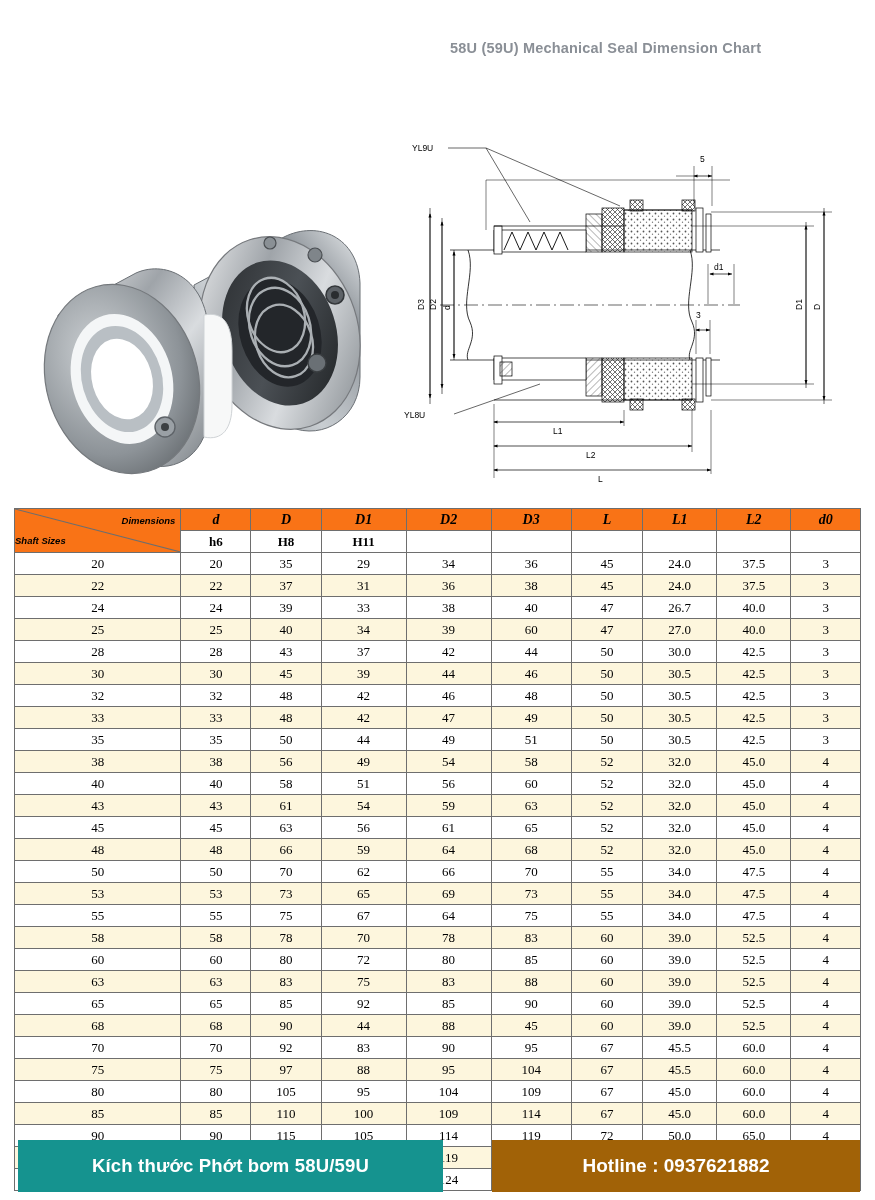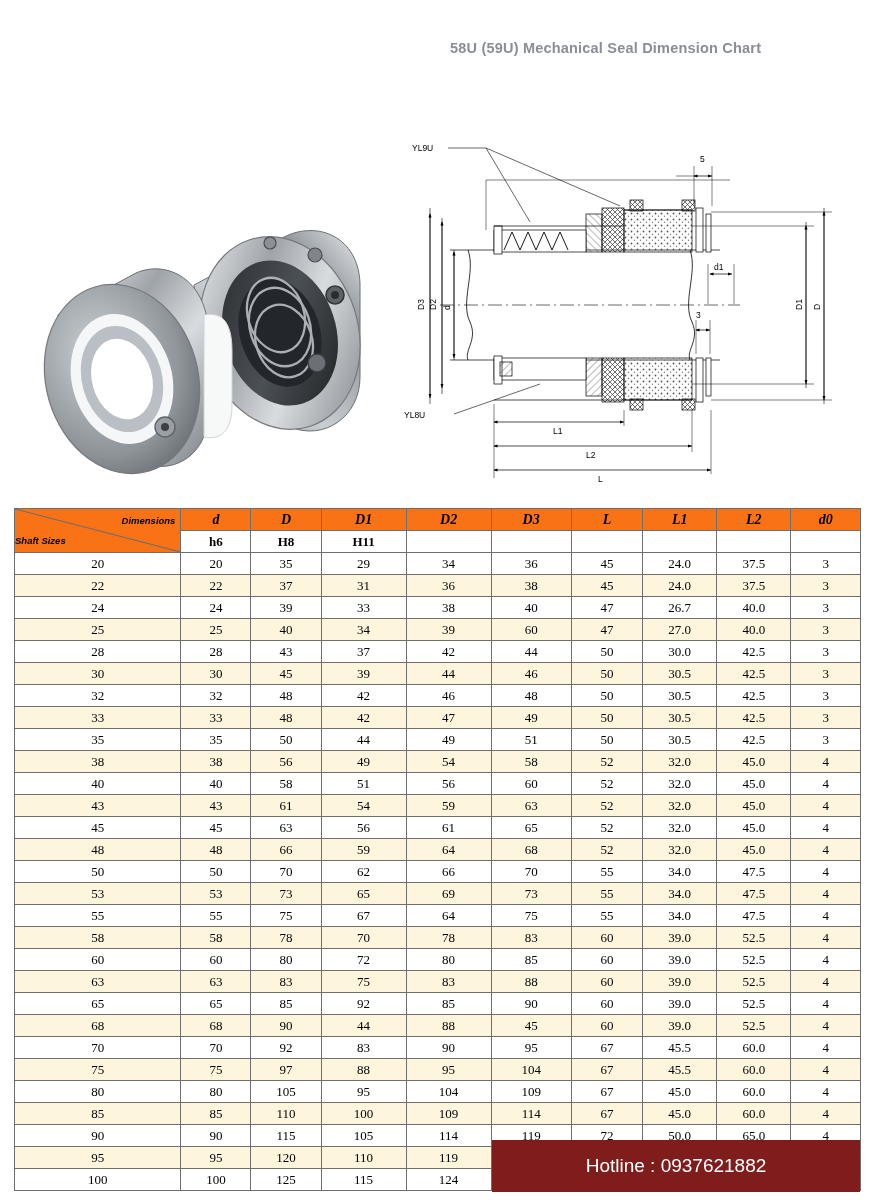--- a/index.html
+++ b/index.html
@@ -150,24 +150,24 @@
     align-items: center;
     justify-content: center;
     letter-spacing: 0.2px;
   }
   .footer-right {
     position: absolute;
     left: 492px;
     top: 6px;
     width: 368px;
     height: 52px;
-    background: #7f1d1d;
+    background: #a16207;
     color: #ffffff;
     font-size: 19px;
-    font-weight: normal;
+    font-weight: bold;
     display: flex;
     align-items: center;
     justify-content: center;
   }
   .slogan {
     font-family: "Liberation Sans", sans-serif;
   }
 </style>
 </head>
 <body>
@@ -783,14 +783,15 @@
           <td>72</td>
           <td>50.0</td>
           <td>65.0</td>
           <td>4</td>
         </tr>
       </tbody>
   </table>
 </div>
 
 <div class="footer">
+  <div class="footer-left">Kích thước Phớt bơm 58U/59U</div>
   <div class="footer-right">Hotline : 0937621882</div>
 </div>
 
 </body></html>

